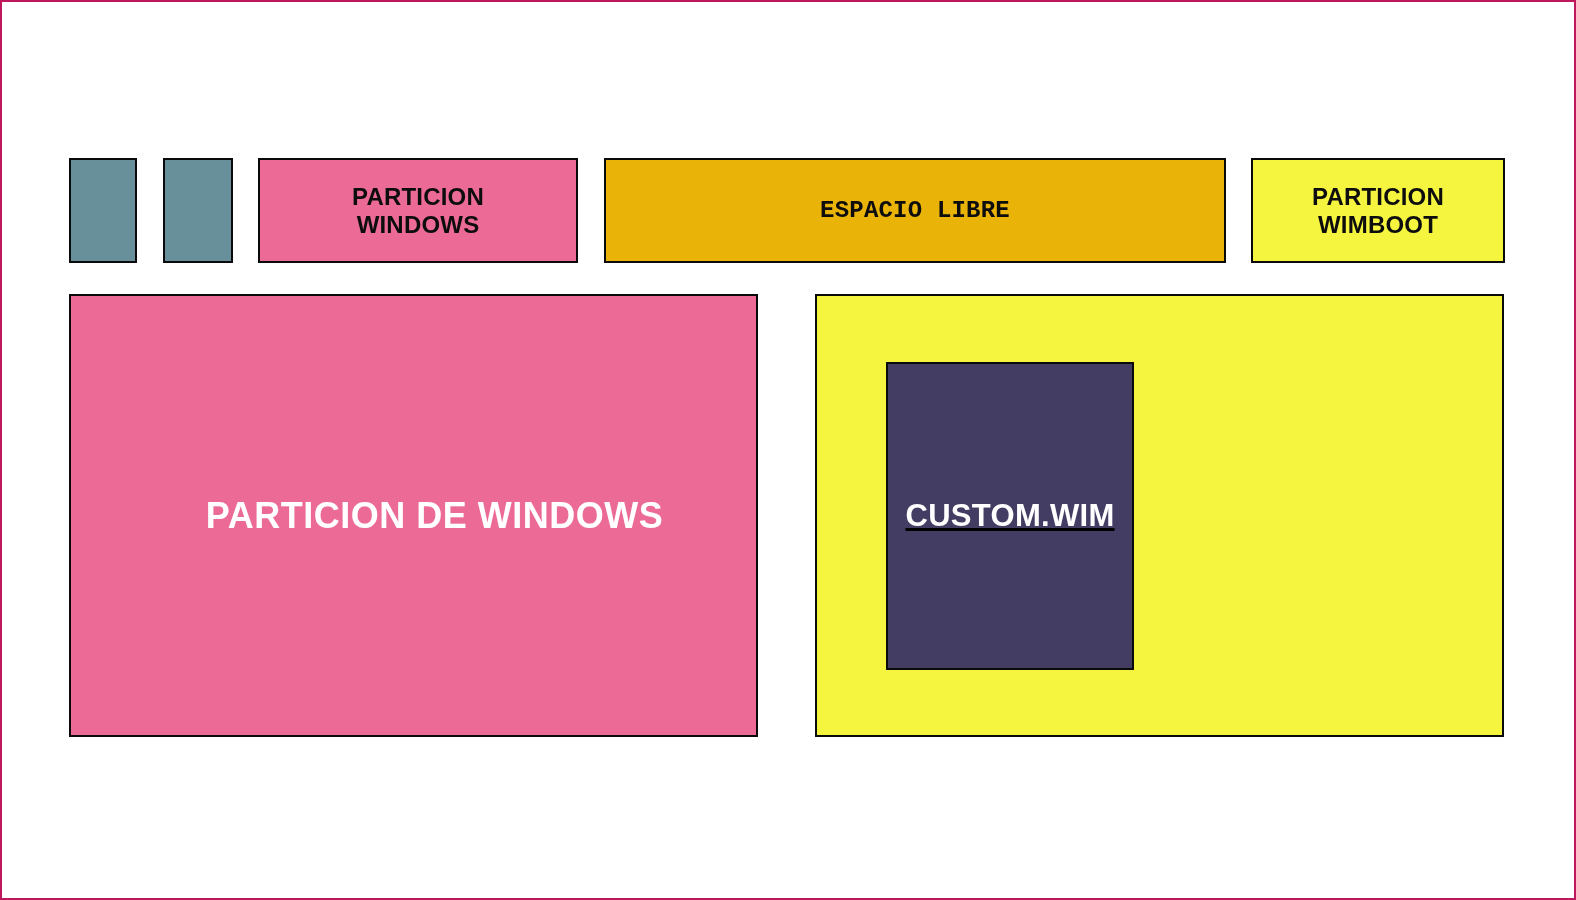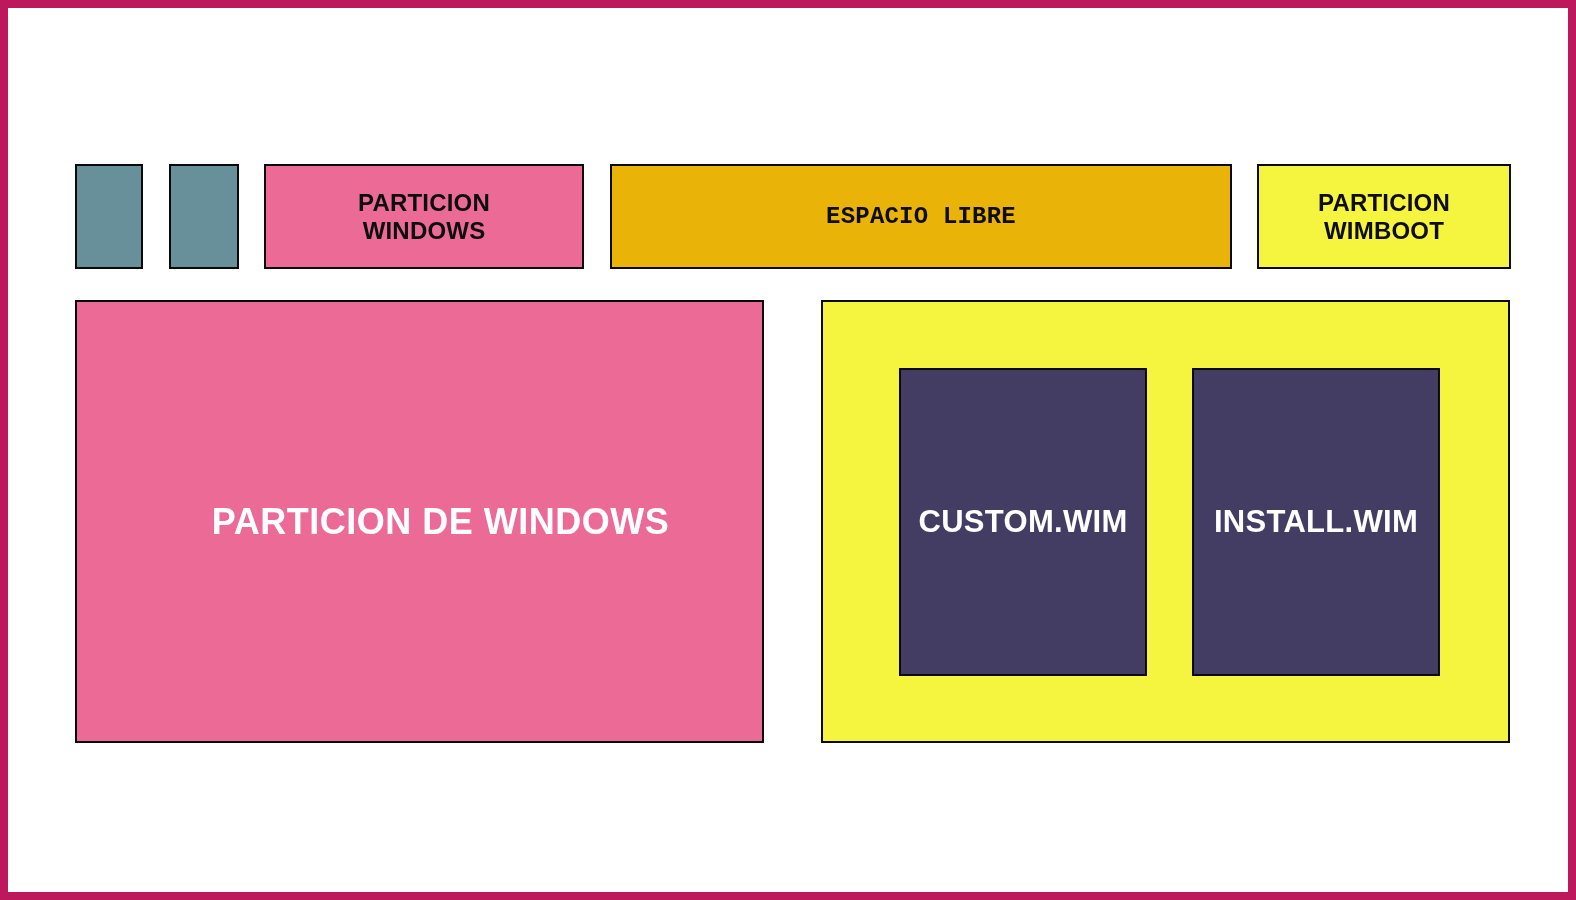--- a/index.html
+++ b/index.html
@@ -6,21 +6,21 @@
     margin: 0;
     padding: 0;
     background: #ffffff;
   }
   .canvas {
     position: relative;
     width: 1576px;
     height: 900px;
     box-sizing: border-box;
     background: #ffffff;
-    border: 8px solid #be185d;
+    border: 2px solid #be185d;
     font-family: "Liberation Sans", sans-serif;
     font-weight: bold;
     overflow: hidden;
   }
   .box {
     position: absolute;
     box-sizing: border-box;
     border: 2px solid #0a0a0a;
     display: flex;
     align-items: center;
@@ -49,21 +49,21 @@
     font-size: 36px;
     color: #ffffff;
     letter-spacing: 0.5px;
     margin-left: 42px;
   }
   .wim-box {
     top: 66px;
     width: 248px;
     height: 308px;
   }
-  .wim-custom  { left: 76px; }
+  .wim-custom  { left: 69px; text-decoration: underline; }
   .wim-install { left: 369px; }
   .wim-label {
     font-size: 31px;
     color: #ffffff;
     letter-spacing: 0.3px;
   }
   .yellow-big-caption {
     position: absolute;
     left: 0;
     right: 0;
@@ -100,19 +100,16 @@
   <div class="box pink-big" style="background-color: rgb(236, 107, 150);">
     <span class="lbl pink-big-label">PARTICION DE WINDOWS</span>
   </div>
 
   <div class="box yellow-big" style="background-color: rgb(245, 245, 64);">
 
     <div class="box wim-box wim-custom" style="background-color: rgb(68, 61, 99);">
       <span class="lbl wim-label">CUSTOM.WIM</span>
     </div>
 
-    <div class="box wim-box wim-install" style="background-color: rgb(68, 61, 99);">
-      <span class="lbl wim-label">INSTALL.WIM</span>
-    </div>
 
   </div>
 
 </div>
 
 </body></html>

